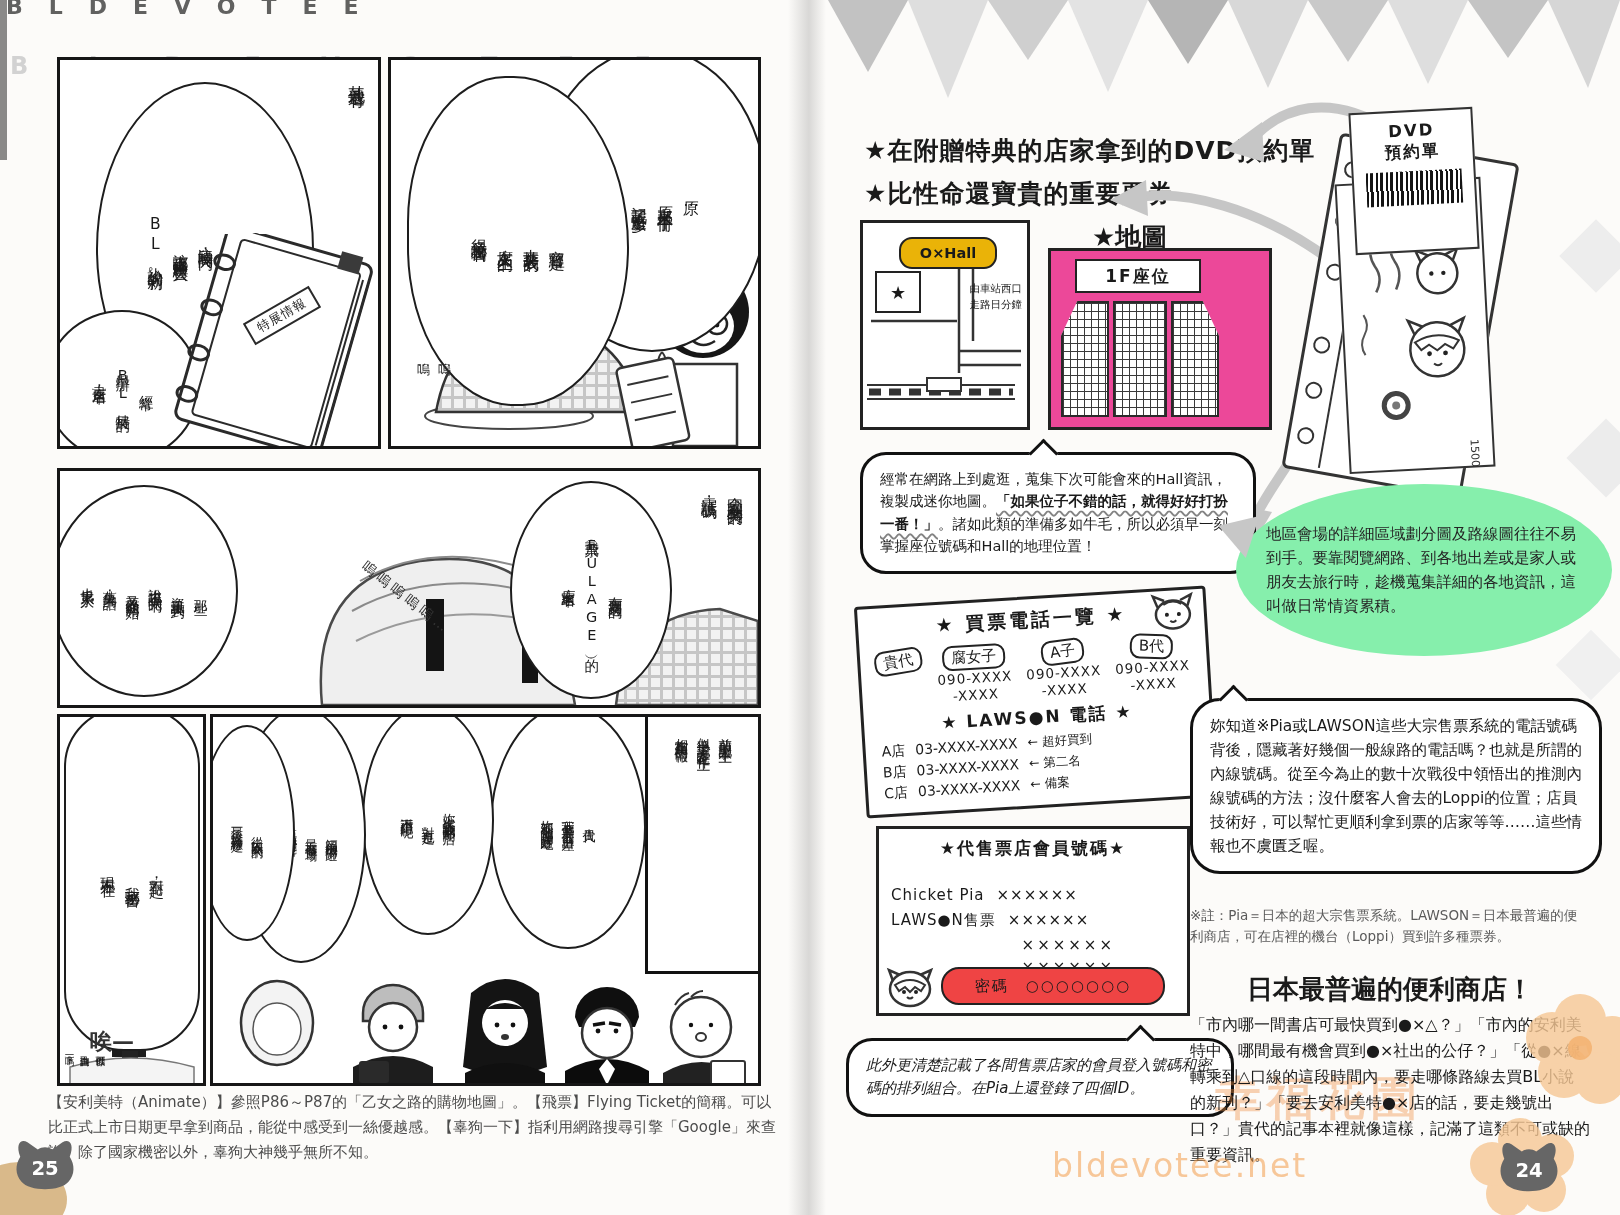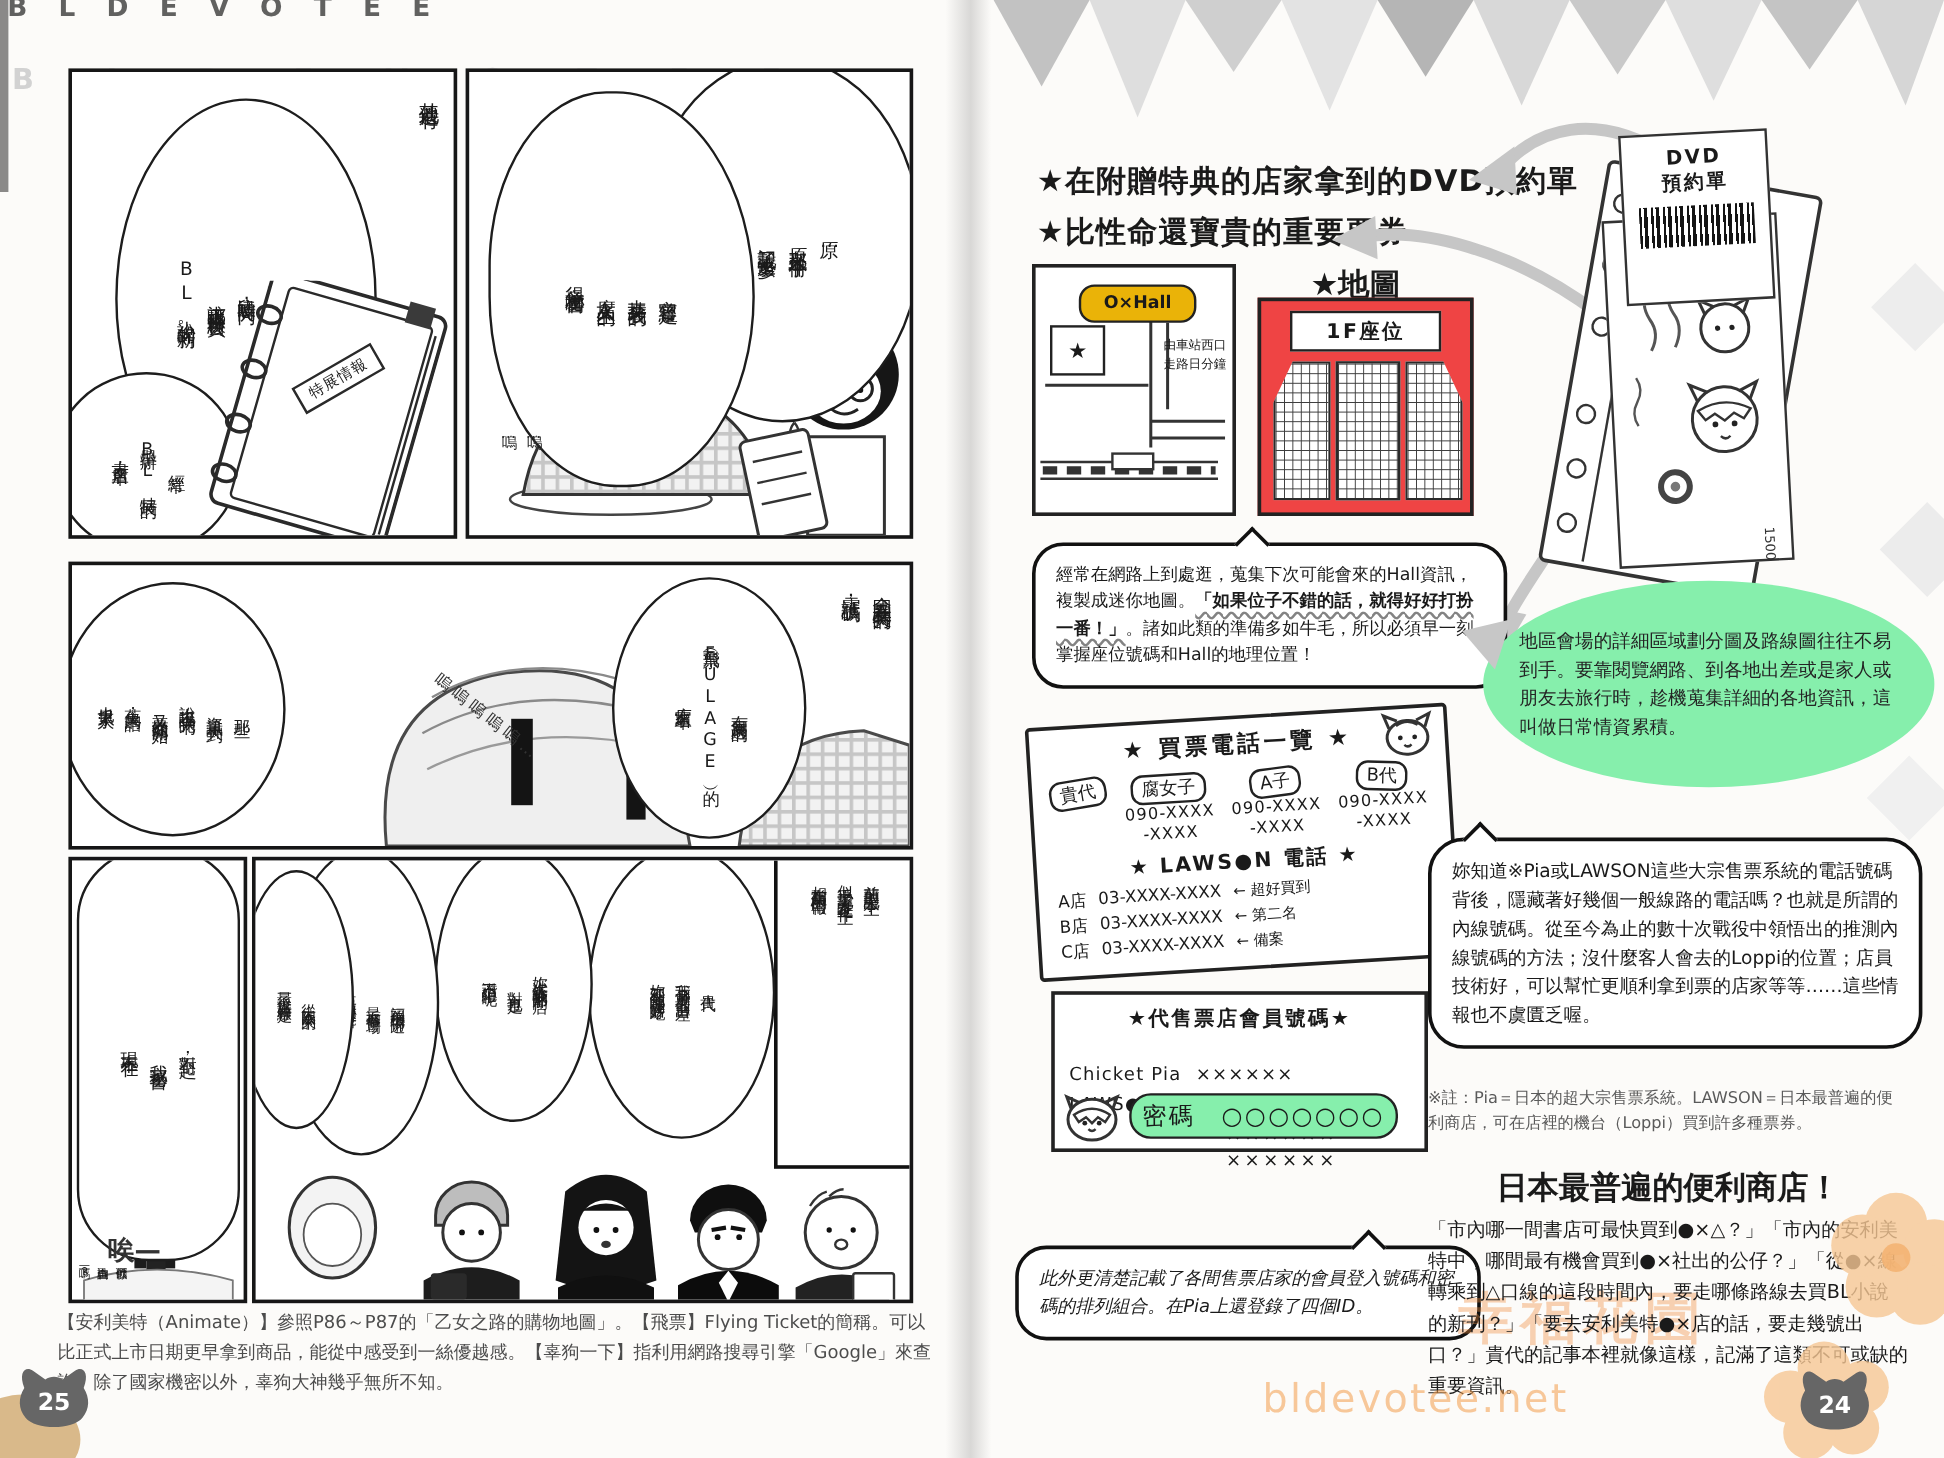--- a/index.html
+++ b/index.html
@@ -336,21 +336,21 @@
       <line x1="4" y1="176" x2="152" y2="176" stroke="#333" stroke-width="2"></line>
       <line x1="6" y1="169" x2="150" y2="169" stroke="#333" stroke-width="7" stroke-dasharray="12 8"></line>
       <rect x="64" y="155" width="34" height="13" fill="#fff" stroke="#333" stroke-width="2"></rect>
     </svg>
     <div class="abs" style="left:36px;top:14px;width:94px;height:28px;border:2.5px solid #222;border-radius:13px;background:#eab308;display:flex;align-items:center;justify-content:center;font-size:14.5px;font-weight:bold;">O×Hall</div>
     <div class="abs" style="left:12px;top:48px;width:42px;height:38px;border:2.5px solid #222;background:#fff;display:flex;align-items:center;justify-content:center;font-size:18px;">★</div>
     <div class="abs pre" style="right:5px;top:58px;font-size:10.5px;line-height:1.5;">由車站西口
 走路日分鐘</div>
   </div>
 
-  <div class="abs" style="left:1048px;top:248px;width:174px;height:176px;background:#ef4444;border:3px solid #222;">
+  <div class="abs" style="left:1048px;top:248px;width:174px;height:176px;background:#ec4899;border:3px solid #222;padding-left:44px;">
     <div class="abs" style="left:24px;top:8px;width:122px;height:30px;border:2.5px solid #222;background:#fff;display:flex;align-items:center;justify-content:center;font-size:17px;font-weight:bold;letter-spacing:2px;">1F座位</div>
     <div class="seatgrid" style="left:10px;top:50px;width:44px;height:112px;clip-path:polygon(34% 0,100% 0,100% 100%,0 100%,0 30%);"></div>
     <div class="seatgrid" style="left:62px;top:50px;width:50px;height:112px;"></div>
     <div class="seatgrid" style="left:120px;top:50px;width:44px;height:112px;clip-path:polygon(0 0,66% 0,100% 30%,100% 100%,0 100%);"></div>
   </div>
 
   <div class="rb" style="left:860px;top:452px;width:356px;font-size:14.5px;">
     <div class="tail-up" style="left:170px;top:-12px;"></div>
     <span>經常在網路上到處逛，蒐集下次可能會來的Hall資訊，複製成迷你地圖。</span><span class="wavy">「如果位子不錯的話，就得好好打扮一番！」</span><span>。諸如此類的準備多如牛毛，所以必須早一刻掌握座位號碼和Hall的地理位置！</span>
   </div>
@@ -399,41 +399,41 @@
       <span>03-XXXX-XXXX</span>
       <span style="font-size:12.5px;">← 第二名</span>
     </div>
     <div style="display:flex;gap:10px;font-size:14px;margin-top:3px;margin-left:6px;">
       <span>C店</span>
       <span>03-XXXX-XXXX</span>
       <span style="font-size:12.5px;">← 備案</span>
     </div>
   </div>
 
-  <div class="abs" style="left:876px;top:826px;width:314px;height:134px;background:#fff;border:3px solid #222;padding:8px 12px;box-sizing:border-box;">
+  <div class="abs" style="left:876px;top:826px;width:314px;height:190px;background:#fff;border:3px solid #222;padding:8px 12px;box-sizing:border-box;">
     <div style="text-align:center;font-size:17px;font-weight:bold;letter-spacing:2px;">★代售票店會員號碼★</div>
     <div style="display:flex;gap:12px;font-size:15px;letter-spacing:1px;margin-top:26px;">
       <span>Chicket Pia</span>
       <span>××××××</span>
     </div>
     <div style="display:flex;gap:12px;font-size:15px;letter-spacing:1px;margin-top:7px;">
       <span>LAWS●N售票</span>
       <span>××××××</span>
     </div>
     <div style="font-size:15px;letter-spacing:3px;margin-top:6px;text-align:right;padding-right:60px;">××××××</div>
     <div style="font-size:15px;letter-spacing:3px;margin-top:4px;text-align:right;padding-right:60px;">××××××</div>
     <svg class="abs" style="left:4px;bottom:2px;" width="54" height="46" viewBox="0 0 54 46">
       <path d="M10 16 L6 5 L17 10 M44 16 L48 5 L37 10" fill="none" stroke="#333" stroke-width="2.5"></path>
       <ellipse cx="27" cy="24" rx="20" ry="17" fill="#fff" stroke="#333" stroke-width="2.5"></ellipse>
       <path d="M12 20 q15 -10 30 0 l-4 6 l-6 -4 l-5 5 l-5 -5 l-6 4 z" fill="#fff" stroke="#333" stroke-width="2"></path>
       <circle cx="21" cy="27" r="2" fill="#222"></circle>
         <circle cx="33" cy="27" r="2" fill="#222"></circle>
       <path d="M24 32 q3 3 6 0" fill="none" stroke="#333" stroke-width="2"></path>
     </svg>
-    <div class="abs" style="left:62px;bottom:8px;width:220px;height:34px;border:2.5px solid #222;border-radius:18px;display:flex;align-items:center;justify-content:center;font-size:20px;letter-spacing:2px;background:#86efac;text-align:right;">密碼　○○○○○○○</div>
+    <div class="abs" style="left:62px;bottom:8px;width:220px;height:34px;border:2.5px solid #222;border-radius:18px;display:flex;align-items:center;justify-content:center;font-size:15px;letter-spacing:2px;background:#ef4444;text-align:right;">密碼　○○○○○○○</div>
   </div>
 
   <div class="rb" style="left:846px;top:1038px;width:348px;font-size:15px;font-style:italic;">
     <div class="tail-up" style="right:80px;top:-12px;"></div>
     <span>此外更清楚記載了各間售票店家的會員登入號碼和密碼的排列組合。在Pia上還登錄了四個ID。</span>
   </div>
 
   <div class="rb" style="left:1190px;top:698px;width:372px;font-size:15.5px;border-radius:30px;">
     <div class="tail-up" style="left:30px;top:-12px;"></div>
     <span>妳知道※Pia或LAWSON這些大宗售票系統的電話號碼背後，隱藏著好幾個一般線路的電話嗎？也就是所謂的內線號碼。從至今為止的數十次戰役中領悟出的推測內線號碼的方法；沒什麼客人會去的Loppi的位置；店員技術好，可以幫忙更順利拿到票的店家等等……這些情報也不虞匱乏喔。</span>

